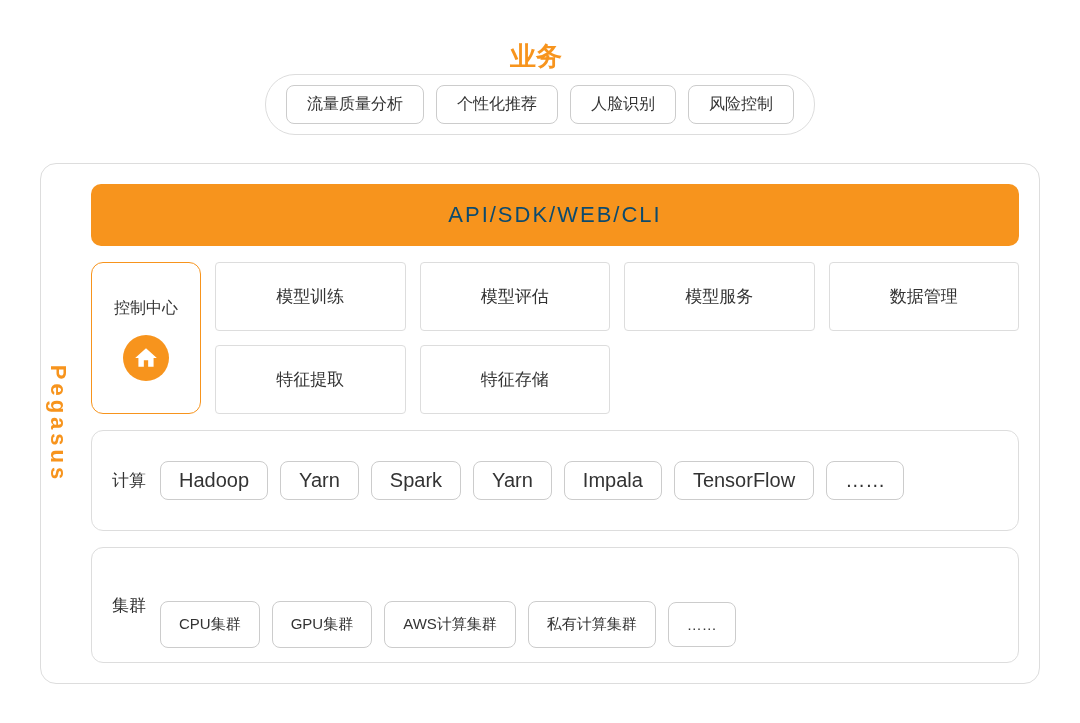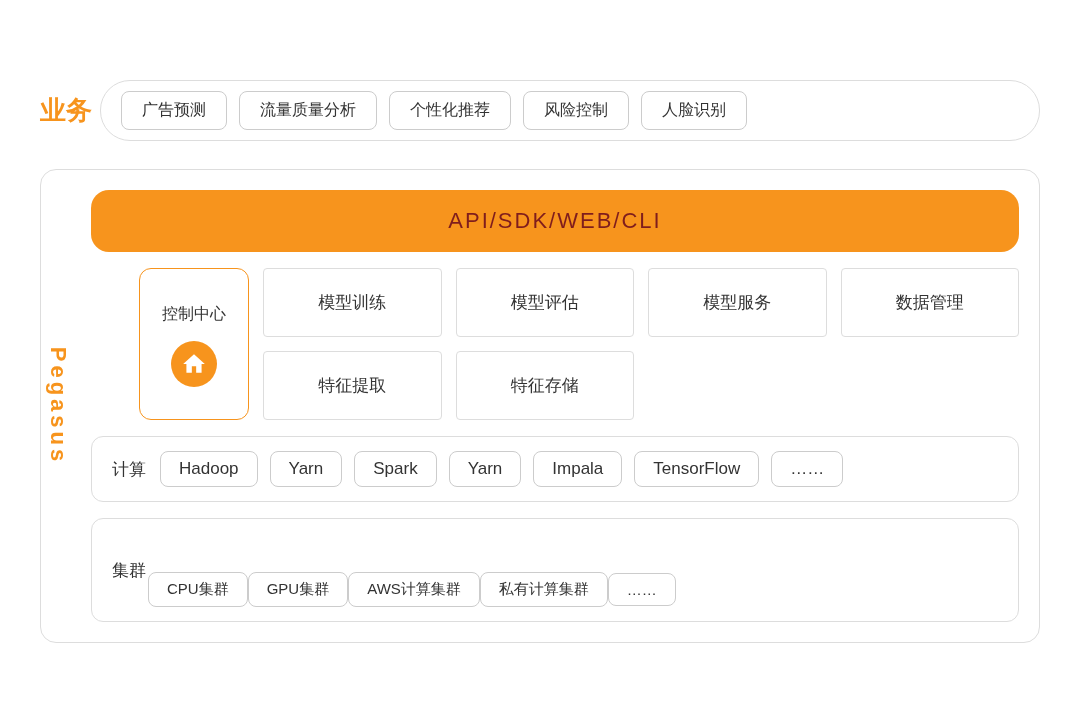--- a/index.html
+++ b/index.html
@@ -15,20 +15,21 @@
     .main-container {
       width: 1000px;
       padding: 24px 0;
     }
 
     
     .business-row {
       display: flex;
       align-items: center;
       margin-bottom: 28px;
+      flex-direction: column;
     }
     .business-label {
       font-size: 26px;
       font-weight: bold;
       color: #F7941D;
       min-width: 60px;
     }
     .business-items-wrapper {
       border: 1.5px solid #ddd;
       border-radius: 30px;
@@ -69,35 +70,34 @@
     .pegasus-content {
       margin-left: 30px;
       display: flex;
       flex-direction: column;
       gap: 16px;
     }
 
     
     .api-bar {
       background: #F7941D;
-      border-radius: 18px;
+      border-radius: 10px;
       text-align: center;
       padding: 18px;
       font-size: 22px;
-      color: #7f1d1d;
+      color: #0c4a6e;
       font-weight: 500;
       letter-spacing: 2px;
     }
 
     
     .middle-section {
       display: flex;
       gap: 14px;
       align-items: stretch;
-      margin-left: 48px;
     }
 
     
     .control-center {
       border: 1.5px solid #F7941D;
       border-radius: 12px;
       display: flex;
       flex-direction: column;
       align-items: center;
       justify-content: center;
@@ -146,67 +146,67 @@
       background: #fff;
     }
 
     
     .compute-row {
       border: 1.5px solid #ddd;
       border-radius: 12px;
       display: flex;
       align-items: center;
       gap: 12px;
-      padding: 14px 20px;
+      padding: 30px 20px;
     }
     .row-section-label {
       font-size: 17px;
       color: #333;
       min-width: 36px;
     }
     .compute-item {
       border: 1.5px solid #ccc;
       border-radius: 8px;
       padding: 7px 18px;
-      font-size: 17px;
+      font-size: 20px;
       color: #333;
       background: #fff;
     }
 
     
     .cluster-row {
       border: 1.5px solid #ddd;
       border-radius: 12px;
       display: flex;
       align-items: center;
+      gap: 12px;
       padding: 14px 20px;
     }
     .cluster-item {
       border: 1.5px solid #ccc;
       border-radius: 8px;
-      padding: 7px 18px;
+      padding: 13px 18px;
       font-size: 15px;
       color: #333;
       background: #fff;
       margin-top: 39px;
     }
   </style>
 </head>
 <body>
 
 <div class="main-container">
   <div class="business-row">
     <div class="business-label">业务</div>
     <div class="business-items-wrapper">
 
-    <div class="business-item">广告预测</div>
         <div class="business-item">流量质量分析</div>
         <div class="business-item">个性化推荐</div>
+        <div class="business-item">人脸识别</div>
         <div class="business-item">风险控制</div>
-        <div class="business-item">人脸识别</div>
       </div>
   </div>
 
   <div class="pegasus-outer">
     <div class="pegasus-label">Pegasus</div>
     <div class="pegasus-content">
 
       <div class="api-bar">API/SDK/WEB/CLI</div>
 
       <div class="middle-section">

